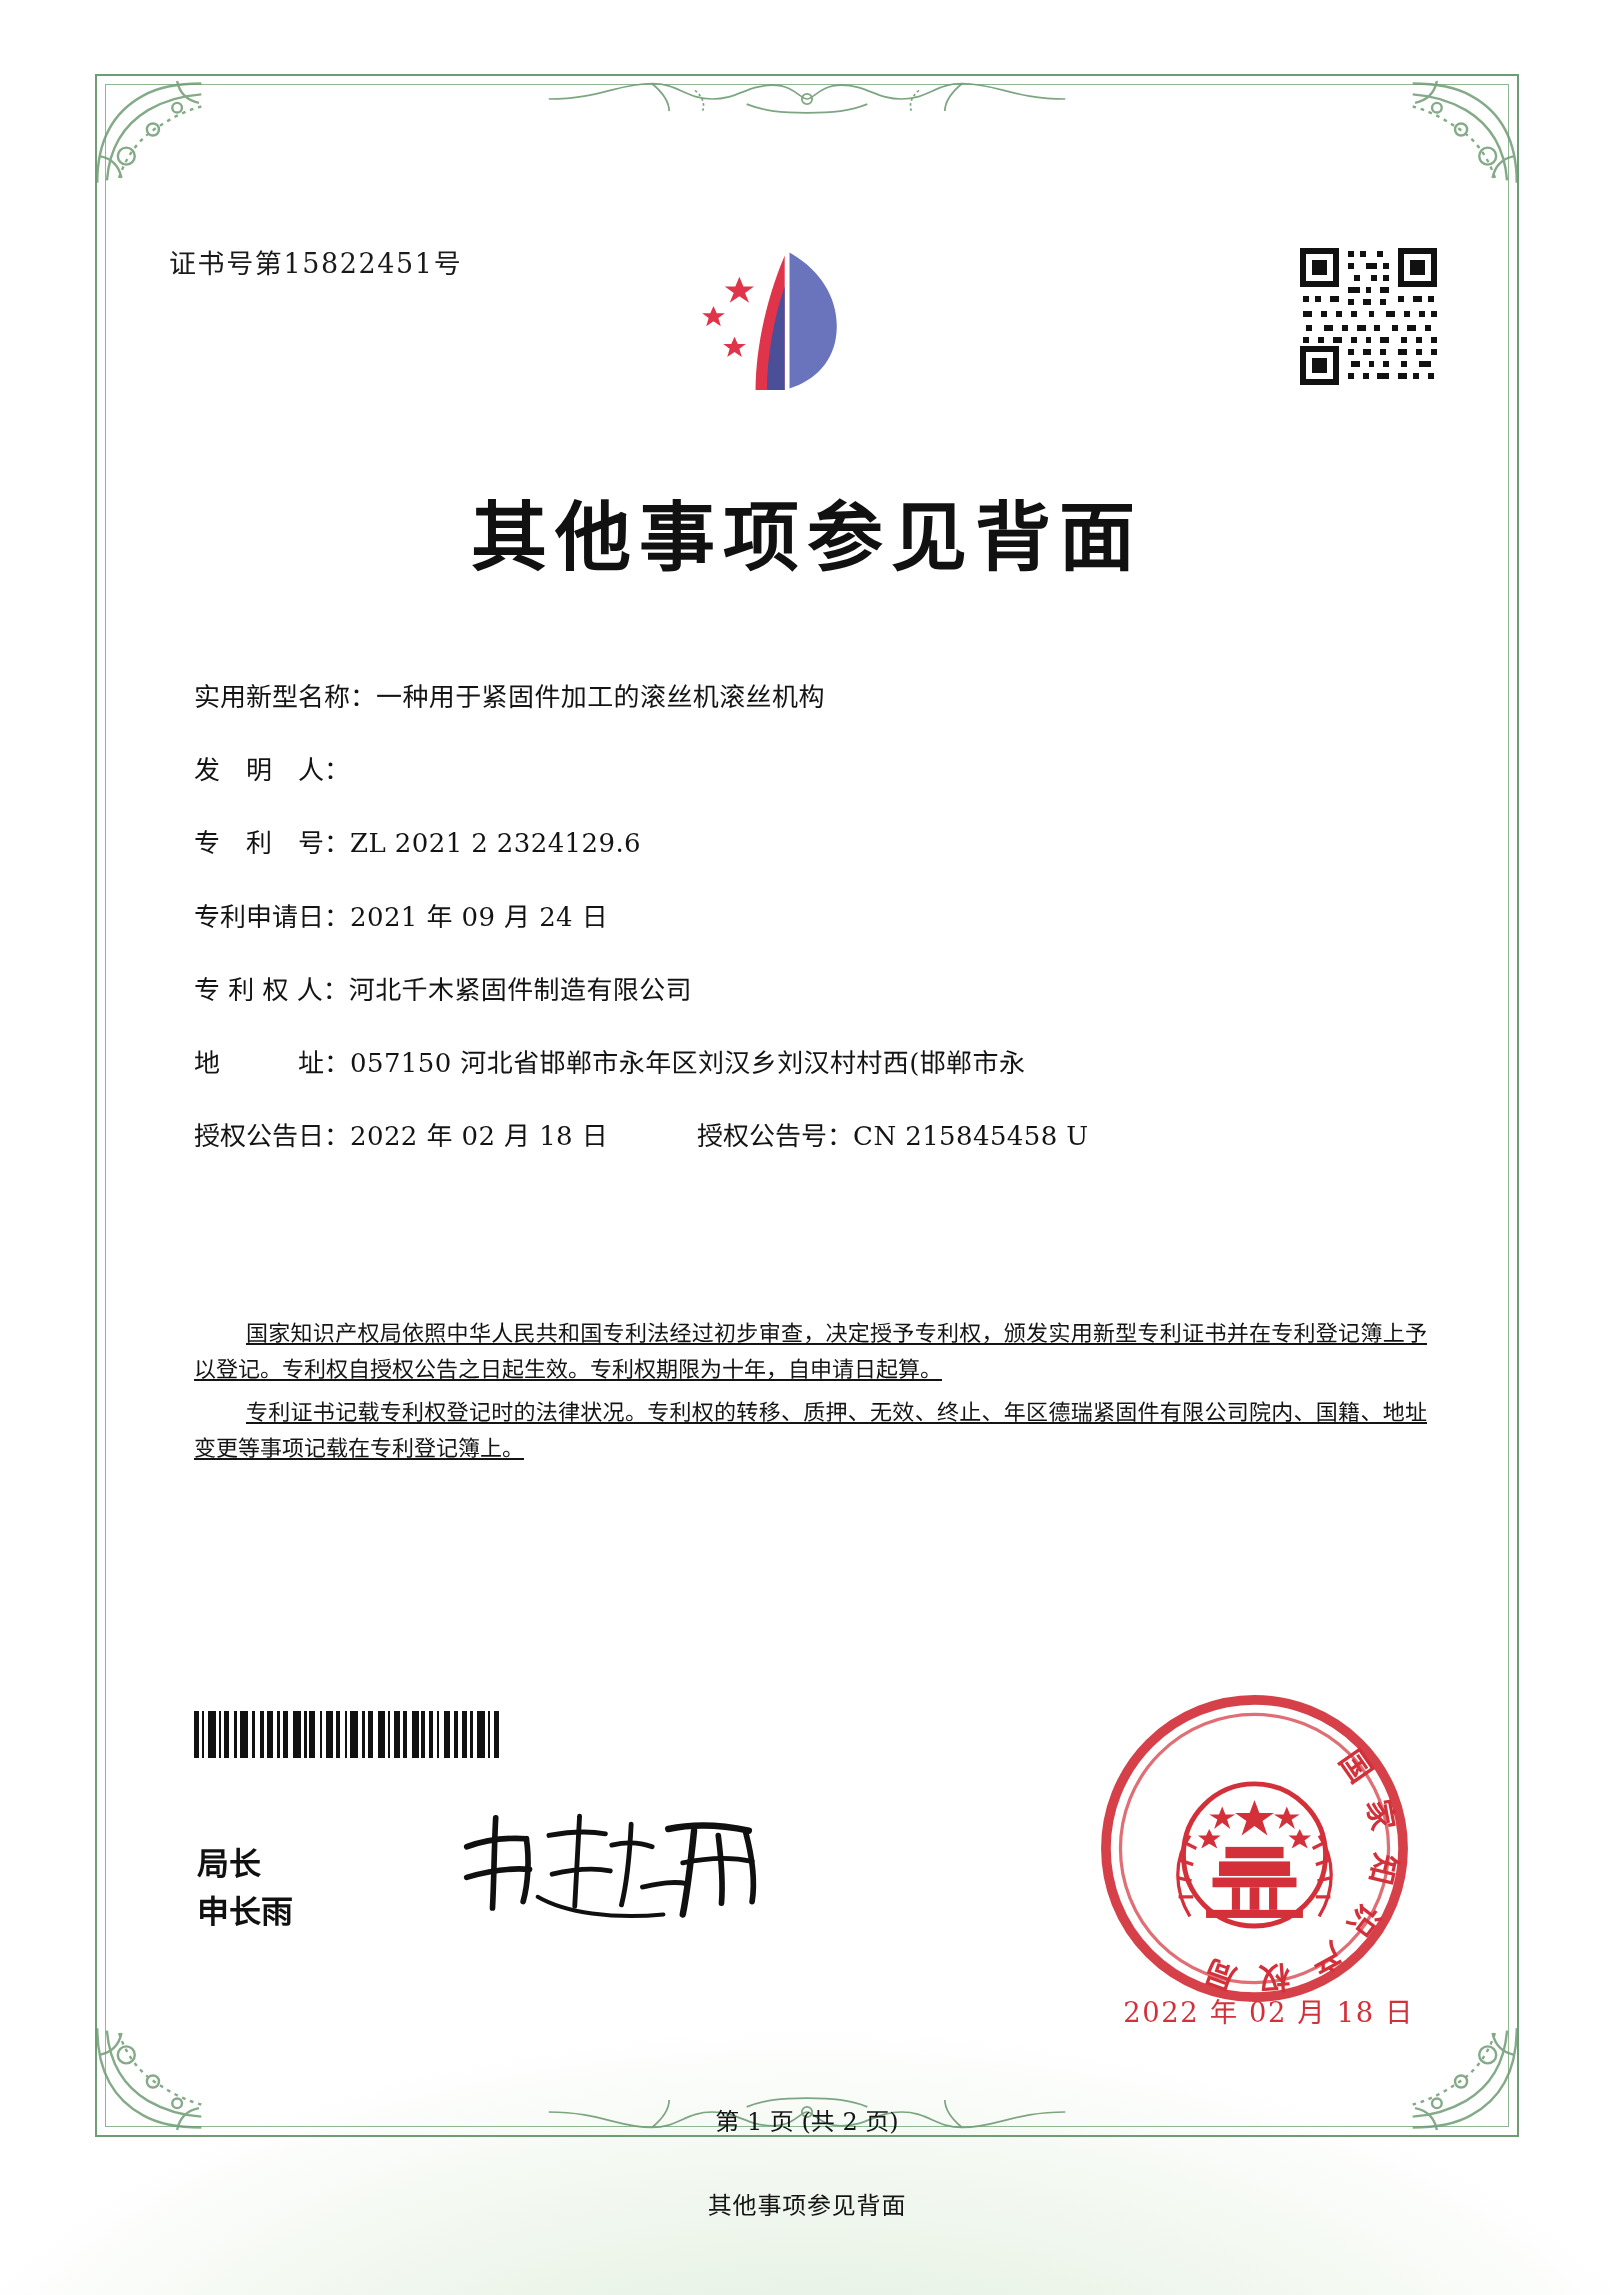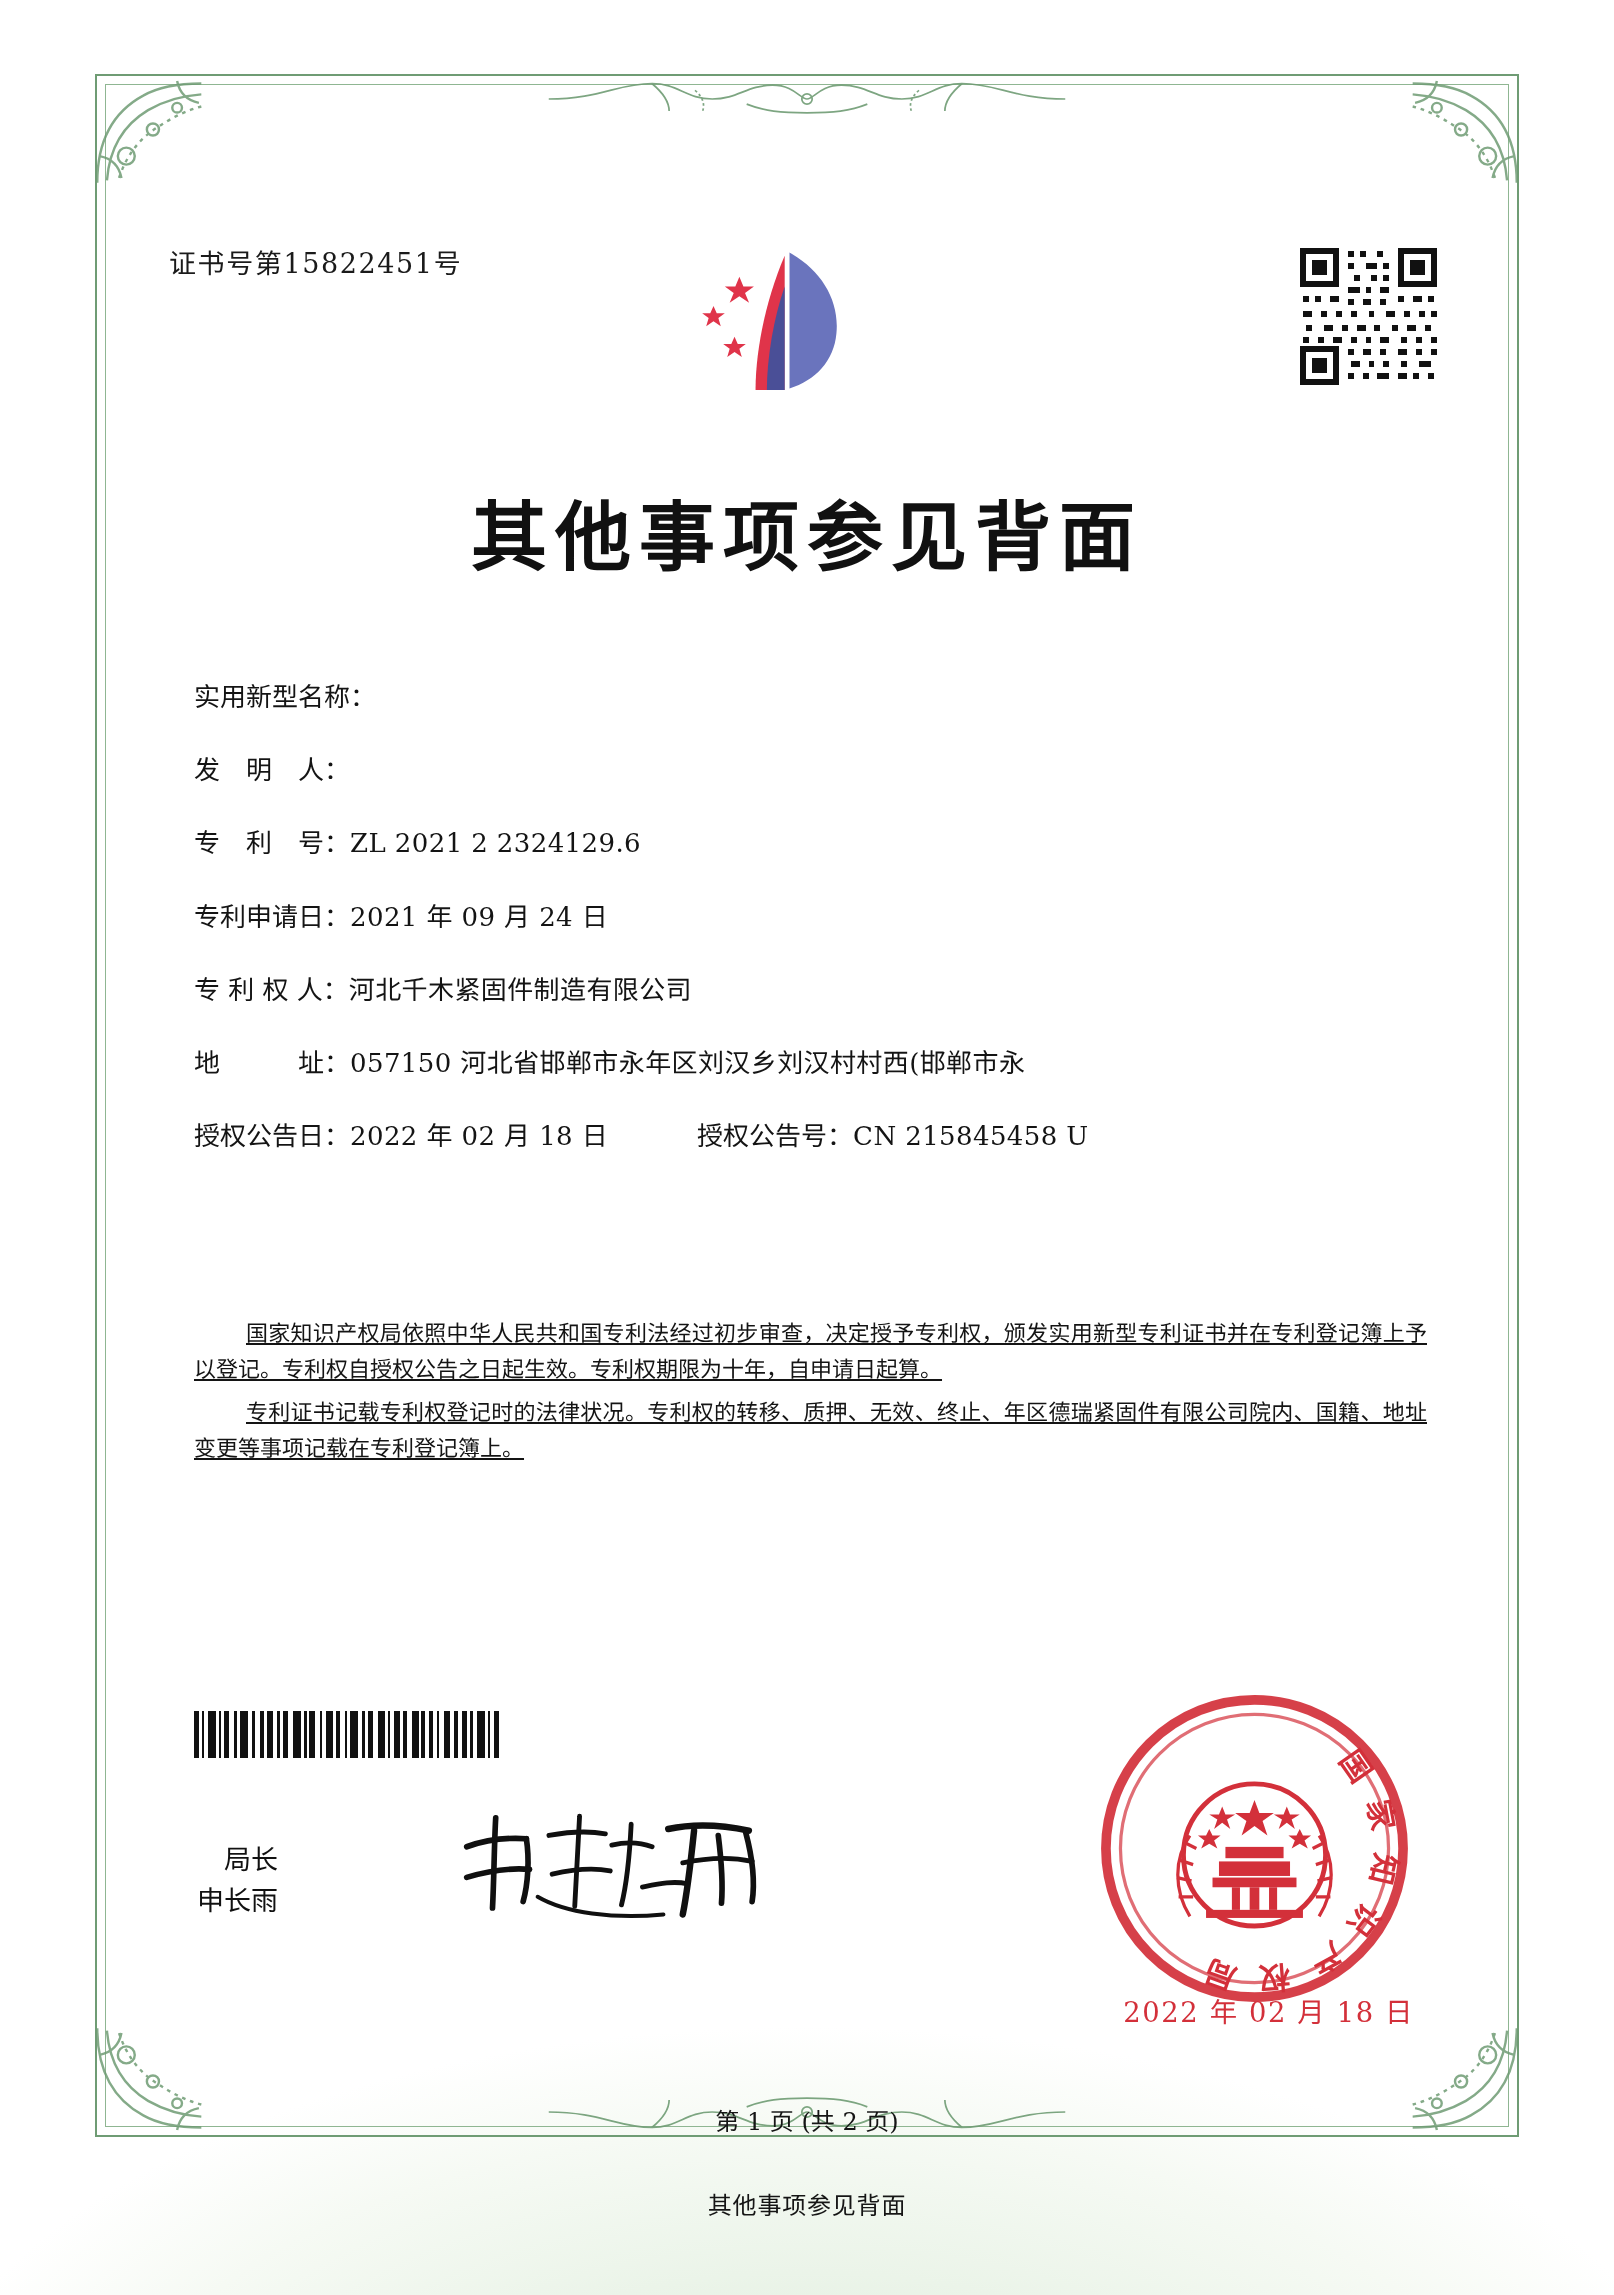--- a/index.html
+++ b/index.html
@@ -117,21 +117,21 @@
   .barcode{
     position:absolute;left:194px;top:1711px;
     width:412px;height:47px;
     display:flex;align-items:stretch;
   }
   .barcode i{display:block;height:100%;background:#111;}
 
   
   .sig-label{
     position:absolute;left:197px;top:1840px;
-    font-size:27px;line-height:1.5;color:#111;font-weight:normal;text-align:right;
+    font-size:32px;line-height:1.5;color:#111;font-weight:bold;
   }
   .sig-label span{display:block;}
   .signature{
     position:absolute;left:452px;top:1800px;
     width:339px;height:129px;color:#101010;
   }
   .signature svg{width:100%;height:100%;display:block;}
 
   
   .seal{
@@ -328,20 +328,21 @@
       </g>
     </svg>
   </div>
 
   <div class="title">其他事项参见背面</div>
 
   <div class="fields">
 
     <div class="field">
       <span class="lbl">实用新型名称：</span>
+      <span class="val">一种用于紧固件加工的滚丝机滚丝机构</span>
     </div>
 
     <div class="field">
       <span class="lbl">发　明　人：</span>
     </div>
 
     <div class="field">
       <span class="lbl">专　利　号：</span>
       <span class="val">ZL 2021 2 2324129.6</span>
     </div>

